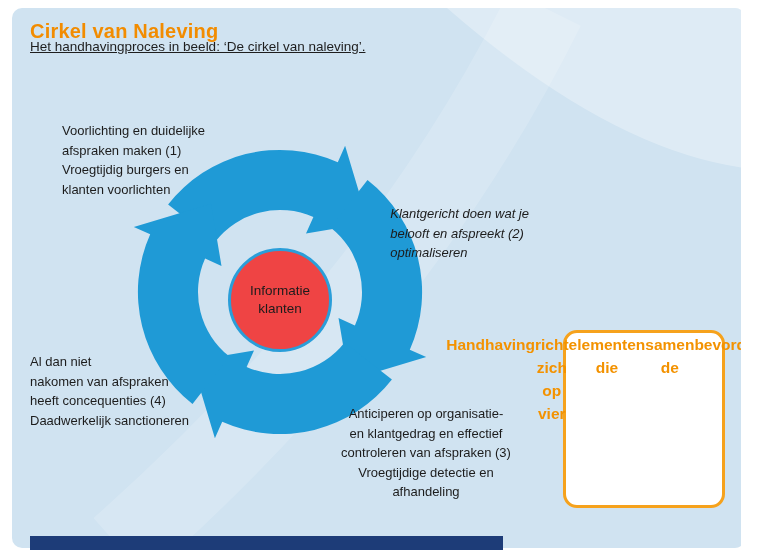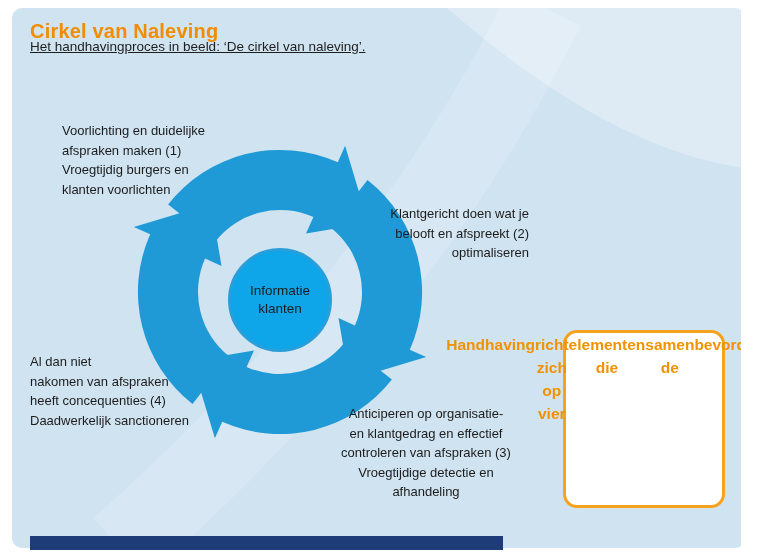--- a/index.html
+++ b/index.html
@@ -4,25 +4,25 @@
 <style>
   html,body{margin:0;padding:0;}
   body{font-family:"Liberation Sans", sans-serif;}
   .canvas{position:relative;width:741px;height:554px;background:#ffffff;overflow:hidden;}
   .panel{position:absolute;left:12px;top:8px;width:733px;height:540px;background:#d0e3f1;border-radius:10px;}
   .gfx{position:absolute;left:0;top:0;width:757px;height:554px;pointer-events:none;}
   .title{position:absolute;left:30px;top:20px;margin:0;font-size:20px;font-weight:bold;color:#f28c00;letter-spacing:0.2px;}
   .subtitle{position:absolute;left:30px;top:39px;margin:0;font-size:13.5px;color:#1e1e1e;text-decoration:underline;}
   .step{position:absolute;font-size:13px;line-height:19.5px;color:#1c1c1c;}
   .s1{left:62px;top:121px;}
-  .s2{right:212px;top:204px;text-align:right;}
+  .s2{right:212px;top:204px;font-style:italic;}
   .s3{left:336px;top:404px;width:180px;text-align:center;}
   .s4{left:30px;top:352px;}
   .circle{position:absolute;left:228px;top:248px;width:104px;height:104px;border-radius:50%;
-          background:#0ea5e9;border:3px solid #2a9ed9;box-sizing:border-box;
+          background:#ef4444;border:3px solid #2a9ed9;box-sizing:border-box;
           display:flex;flex-direction:column;justify-content:center;align-items:center;
           font-size:13.5px;line-height:18px;color:#1c1c1c;text-align:center;}
   .callout{position:absolute;left:563px;top:330px;width:162px;height:178px;box-sizing:border-box;
            background:#ffffff;border:3px solid #f6a21c;border-radius:14px;
            display:flex;flex-direction:row;justify-content:center;text-align:center;
            font-weight:bold;font-size:15.5px;line-height:23px;color:#f39200;}
   .footer-bar{position:absolute;left:30px;top:536px;width:473px;height:14px;background:#1d3c78;}
 </style>
 </head>
 <body>

